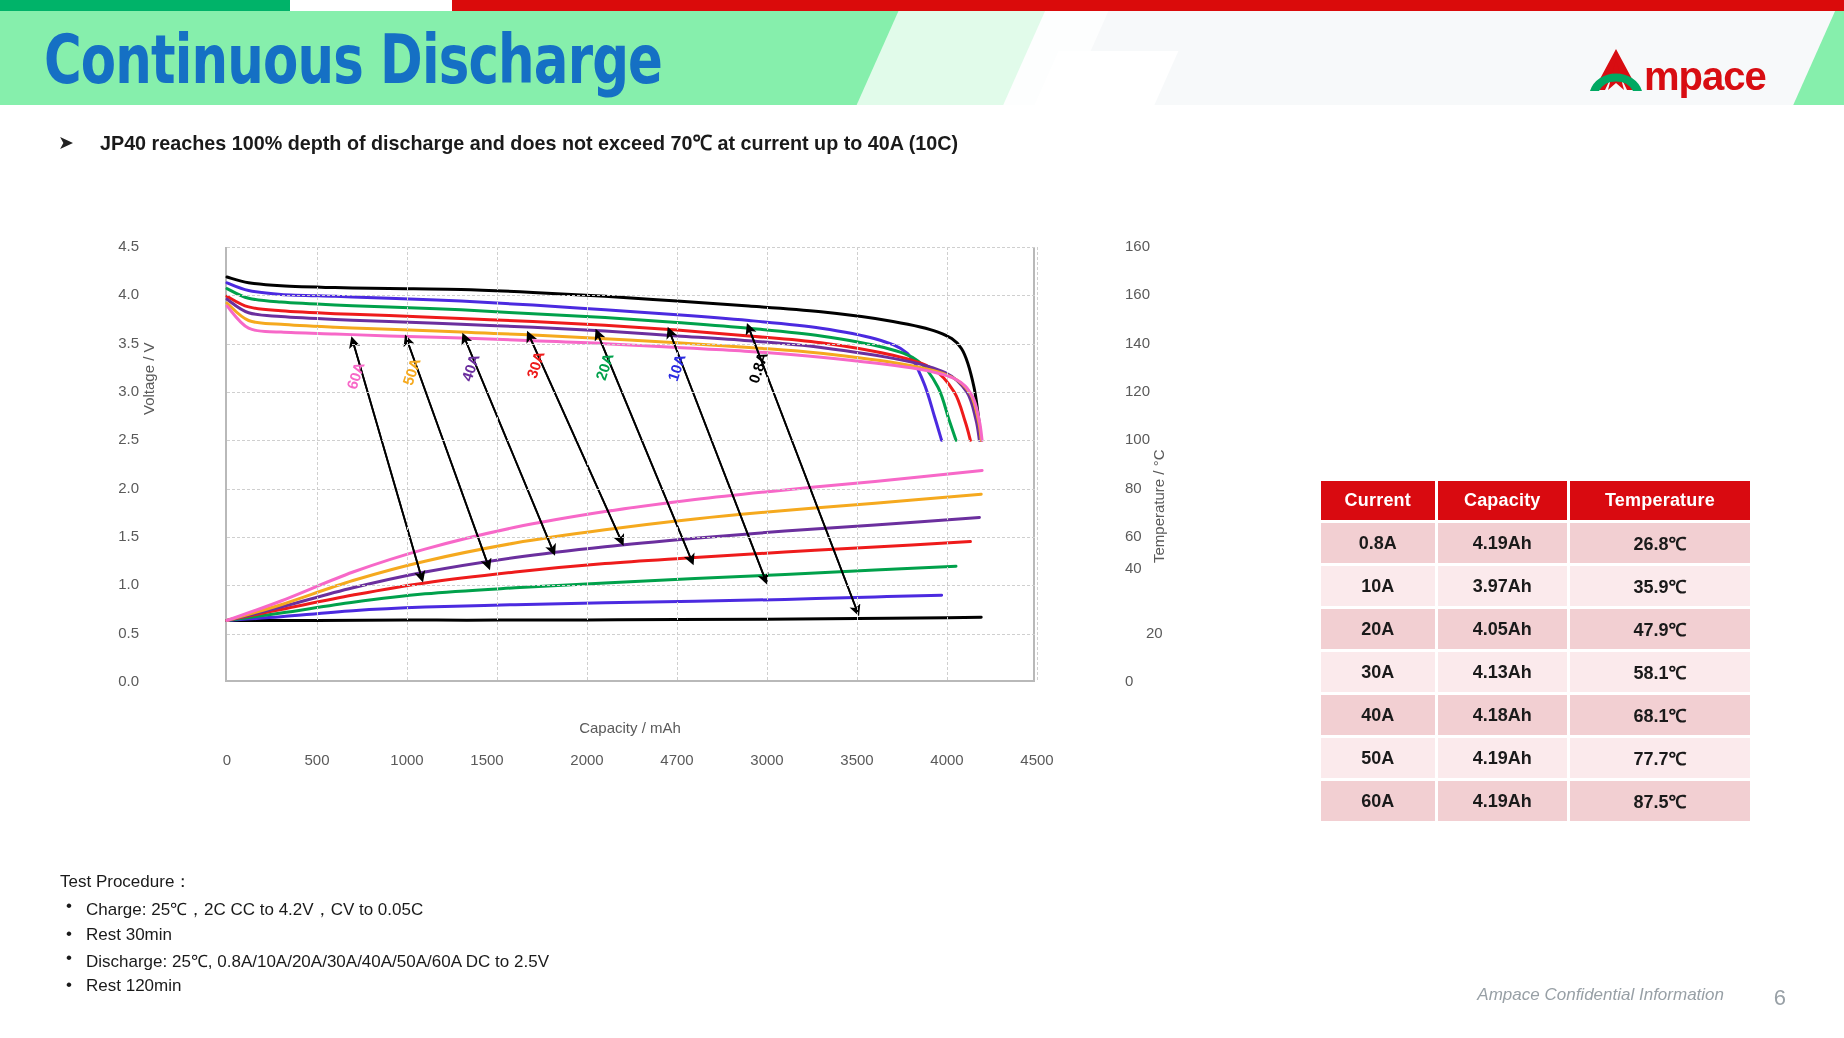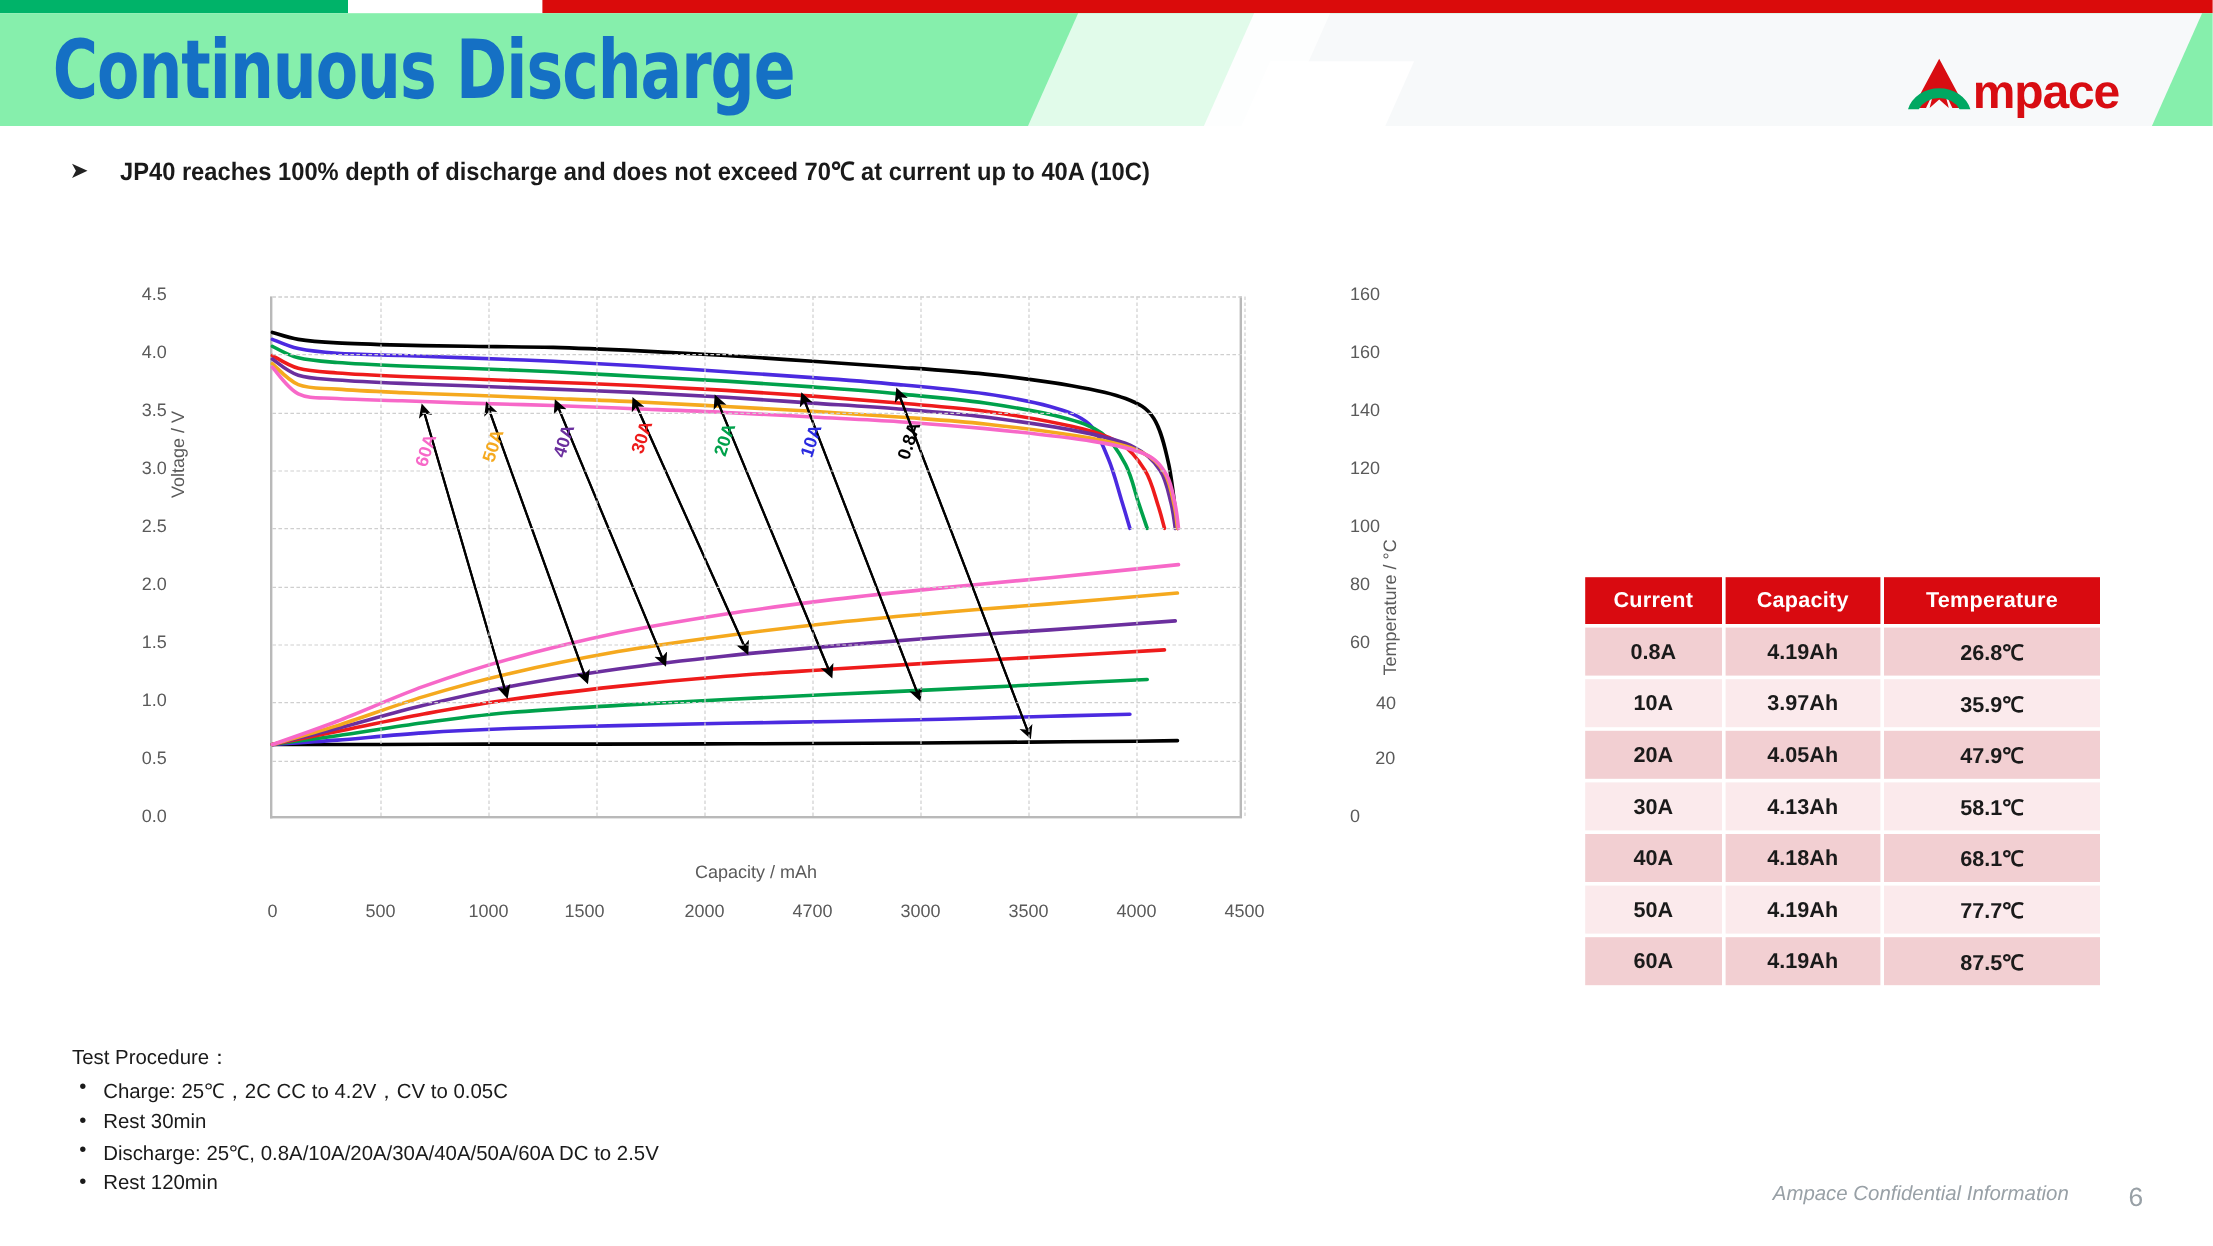--- a/index.html
+++ b/index.html
@@ -228,21 +228,21 @@
       <div class="grid-h" style="top: 145px;"></div>
       <div class="tick tick-y" style="top: 135px;">3.0</div>
       <div class="grid-h" style="top: 96.6667px;"></div>
       <div class="tick tick-y" style="top: 86.6667px;">3.5</div>
       <div class="grid-h" style="top: 48.3333px;"></div>
       <div class="tick tick-y" style="top: 38.3333px;">4.0</div>
       <div class="grid-h" style="top: 0px;"></div>
       <div class="tick tick-y" style="top: -10px; text-align: right;">4.5</div>
       <div class="tick tick-y2" style="top: 425px;">0</div>
       <div class="tick tick-y2" style="top: 376.667px; margin-left: 21px;">20</div>
-      <div class="tick tick-y2" style="top: 331px; text-align: center;">40</div>
+      <div class="tick tick-y2" style="top: 312px;">40</div>
       <div class="tick tick-y2" style="top: 280px;">60</div>
       <div class="tick tick-y2" style="top: 231.667px;">80</div>
       <div class="tick tick-y2" style="top: 183.333px;">100</div>
       <div class="tick tick-y2" style="top: 135px;">120</div>
       <div class="tick tick-y2" style="top: 86.6667px;">140</div>
       <div class="tick tick-y2" style="top: 38.3333px;">160</div>
       <div class="tick tick-y2" style="top: -10px;">160</div>
       <div class="curve-label" style="color: rgb(247, 104, 200); left: 115.628px; top: 138.825px; transform: rotate(-72deg);">60A</div>
       <div class="curve-label" style="color: rgb(245, 169, 30); left: 171.77px; top: 135.166px; transform: rotate(-72deg);">50A</div>
       <div class="curve-label" style="color: rgb(107, 47, 158); left: 230.594px; top: 131.097px; transform: rotate(-72deg);">40A</div>

